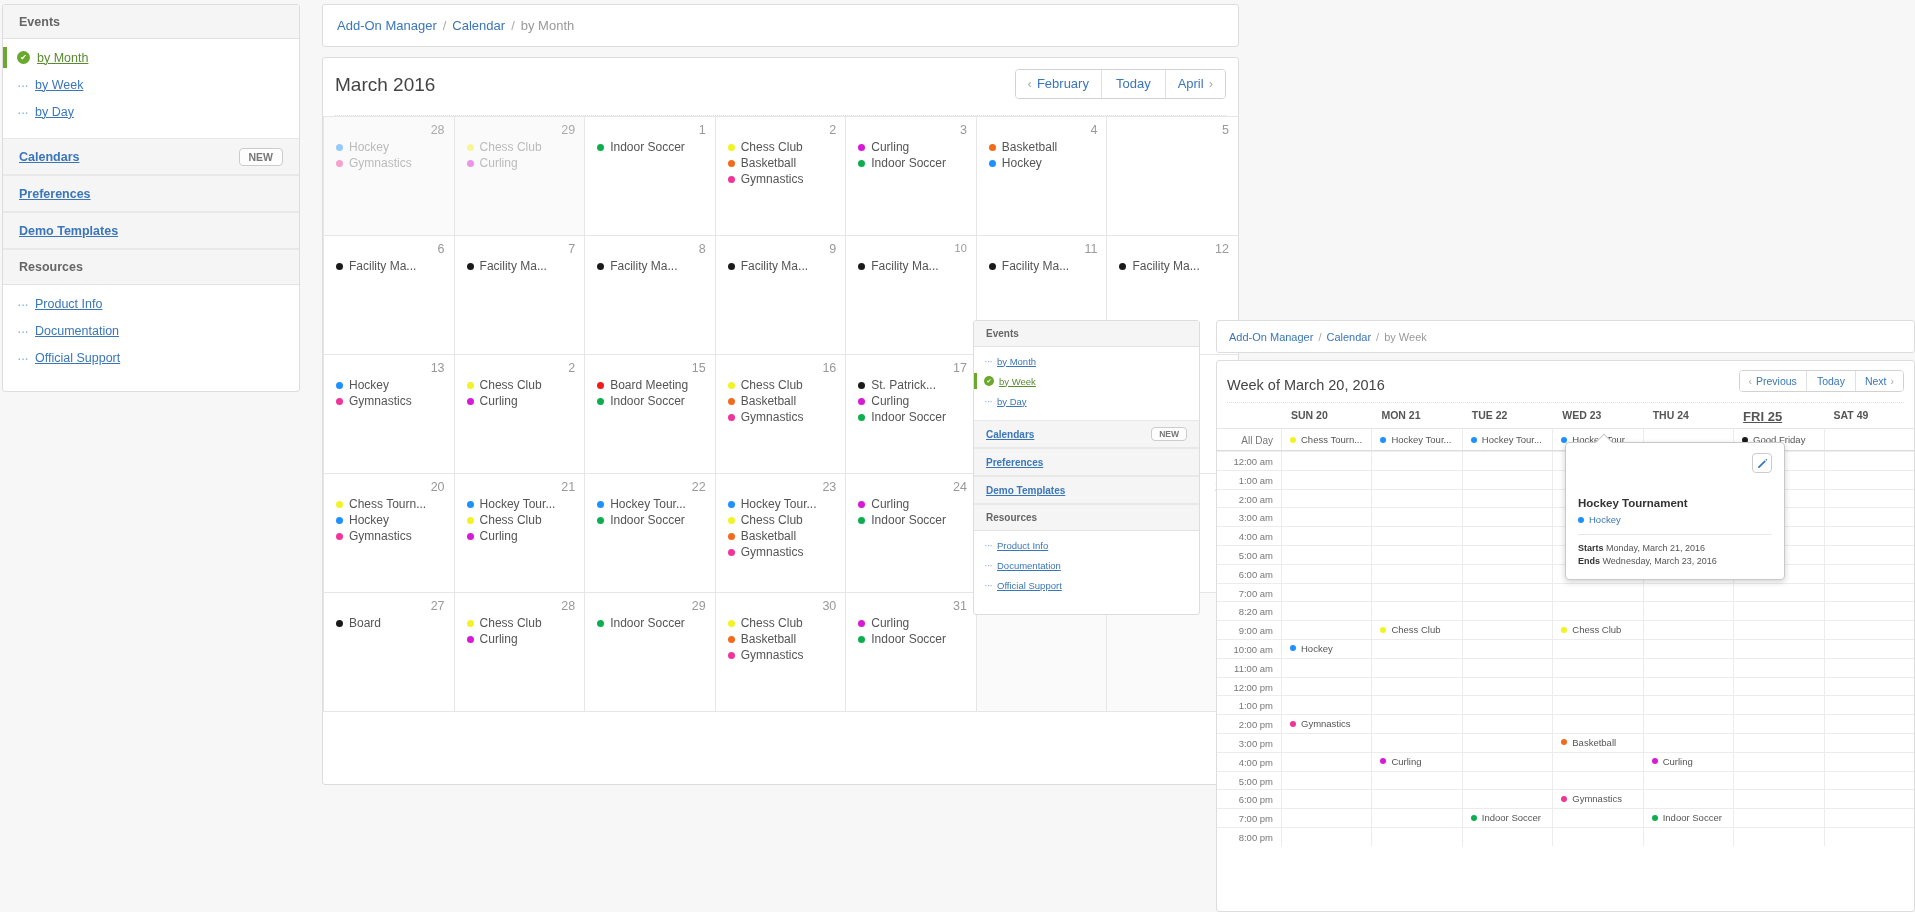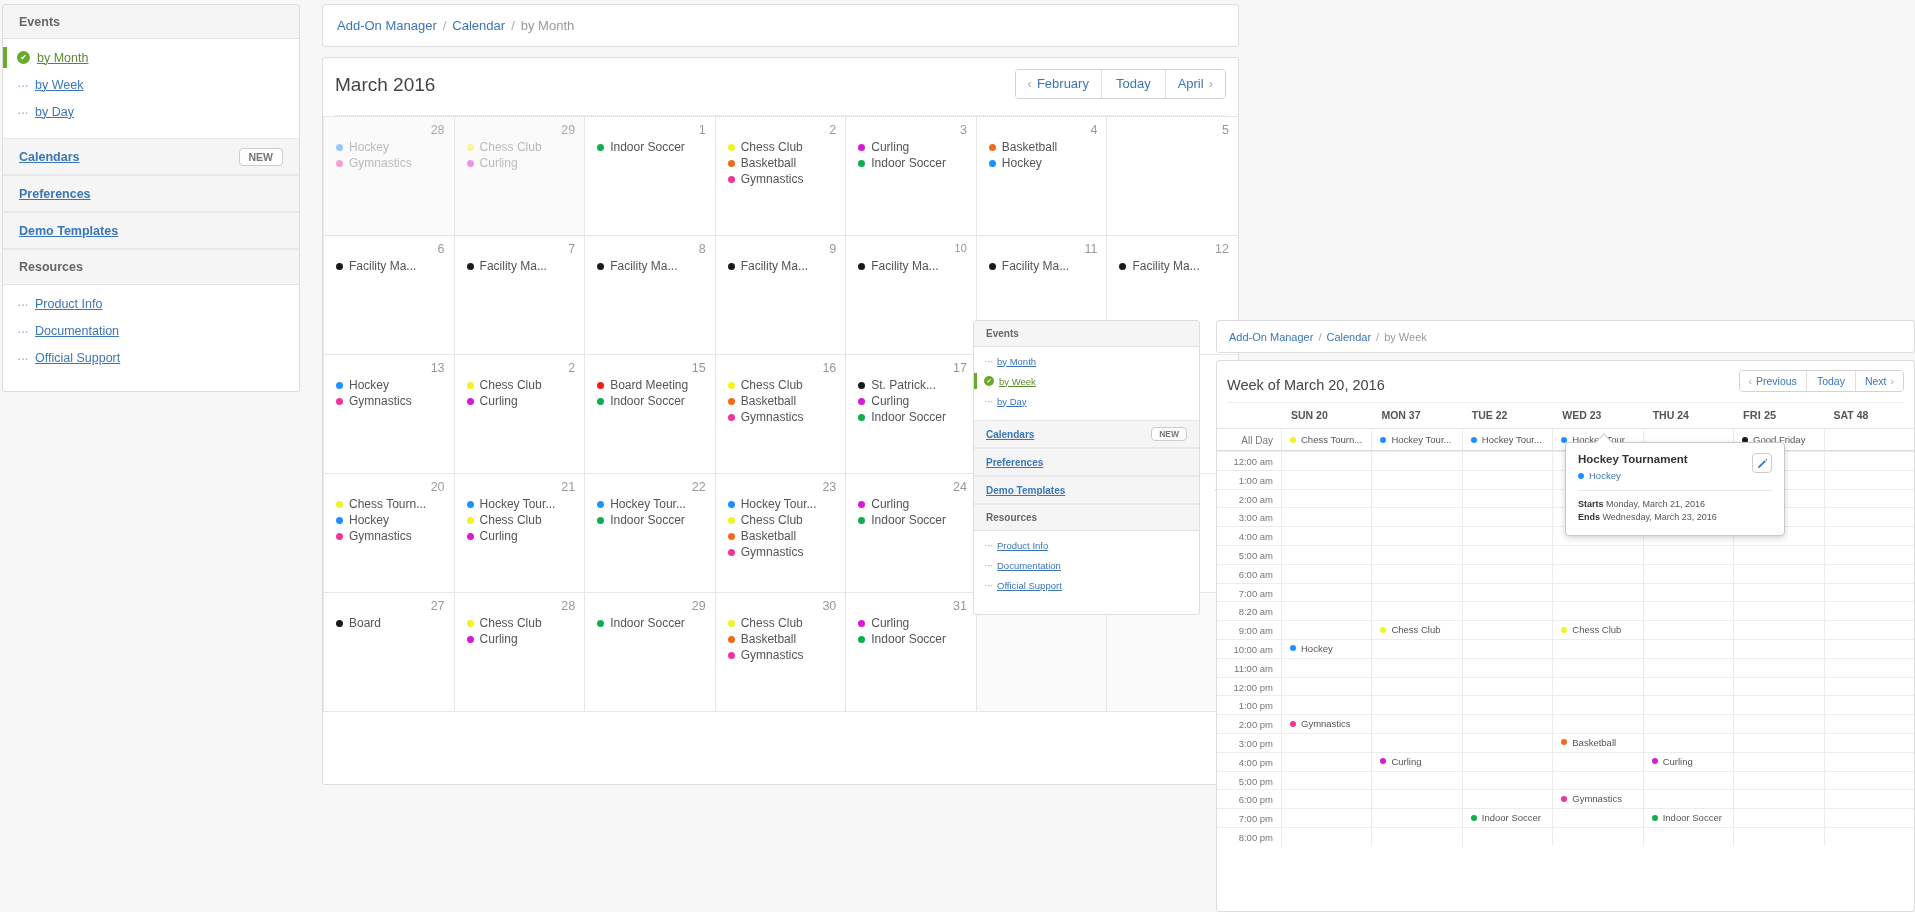--- a/index.html
+++ b/index.html
@@ -648,26 +648,26 @@
           <div class="navbtn" style="padding:4px 9px;">
             <span>Next</span><span class="chev" style="margin-left:4px;">›</span>
           </div>
         </div>
         <div style="position:absolute; left:10px; right:10px; bottom:0; border-top:1px dotted #ddd;"></div>
       </div>
 
       <div class="wgrid-head" style="height:25px;">
         <div class="wcol-time" style="width:64px;"></div>
         <div class="dow" style="flex:1; padding-left:10px; font-size:10.5px; padding-top:6px;">SUN 20</div>
-        <div class="dow" style="flex:1; padding-left:10px; font-size:10.5px; padding-top:6px;">MON 37</div>
+        <div class="dow" style="flex:1; padding-left:10px; font-size:10.5px; padding-top:6px;">MON 21</div>
         <div class="dow" style="flex:1; padding-left:10px; font-size:10.5px; padding-top:6px;">TUE 22</div>
         <div class="dow" style="flex:1; padding-left:10px; font-size:10.5px; padding-top:6px;">WED 23</div>
         <div class="dow" style="flex:1; padding-left:10px; font-size:10.5px; padding-top:6px;">THU 24</div>
-        <div class="dow" style="flex:1; padding-left:10px; font-size:11px; padding-top:6px;">FRI 25</div>
-        <div class="dow" style="flex:1; padding-left:10px; font-size:10.5px; padding-top:6px;">SAT 48</div>
+        <div class="dow" style="flex:1; padding-left:10px; font-size:13px; padding-top:6px;text-decoration:underline;">FRI 25</div>
+        <div class="dow" style="flex:1; padding-left:10px; font-size:10.5px; padding-top:6px;">SAT 49</div>
       </div>
 
       <div class="allday-row" style="height:23px;">
         <div class="wcol-time" style="width:64px; padding-right:8px; font-size:10px; padding-top:6px;">All Day</div>
         <div id="w-allday" style="display:flex; flex:1;">
             <div class="wcell" style="padding: 5px 0px 0px 8px;">
               <div class="evt" style="font-size: 9.5px;">
                 <span class="dot" style="width: 6px; height: 6px; margin-right: 5px; background: rgb(242, 242, 36);"></span>
                 <span class="lbl">Chess Tourn...</span>
               </div>
@@ -961,21 +961,21 @@
             <div class="wcell" style="padding: 3px 0px 0px 8px;"></div>
             <div class="wcell" style="padding: 3px 0px 0px 8px;"></div>
             <div class="wcell" style="padding: 3px 0px 0px 8px;"></div>
           </div>
         </div>
 
       <div class="popup" style="left:348px; top:81px; width:220px; padding:10px 12px 11px 12px;">
         <div class="ptail" style="left:32px; top:-7px;"></div>
         <div style="display:flex; align-items:flex-start; justify-content:space-between;">
           <div>
-            <div class="ptitle" style="font-size:11.5px;">Hockey Tournament</div>
+            <div class="ptitle" style="font-size:11.5px;margin-top:44px;">Hockey Tournament</div>
             <div class="pcal" style="font-size:9.5px; margin-top:5px;">
               <span class="dot" id="popup-dot" style="width: 6px; height: 6px; margin-right: 5px; background: rgb(30, 144, 255);"></span>
               <span>Hockey</span>
             </div>
           </div>
           <div class="editbtn" style="width:20px; height:20px;">
             <svg width="11" height="11" viewBox="0 0 16 16">
               <path d="M2 12.5 L11.2 3.3 L12.9 5 L3.7 14.2 L1.3 14.7 Z" fill="#2f73c0"></path>
               <path d="M12.1 2.4 L13.8 4.1 L15 2.9 L13.3 1.2 Z" fill="#2f73c0"></path>
             </svg>

